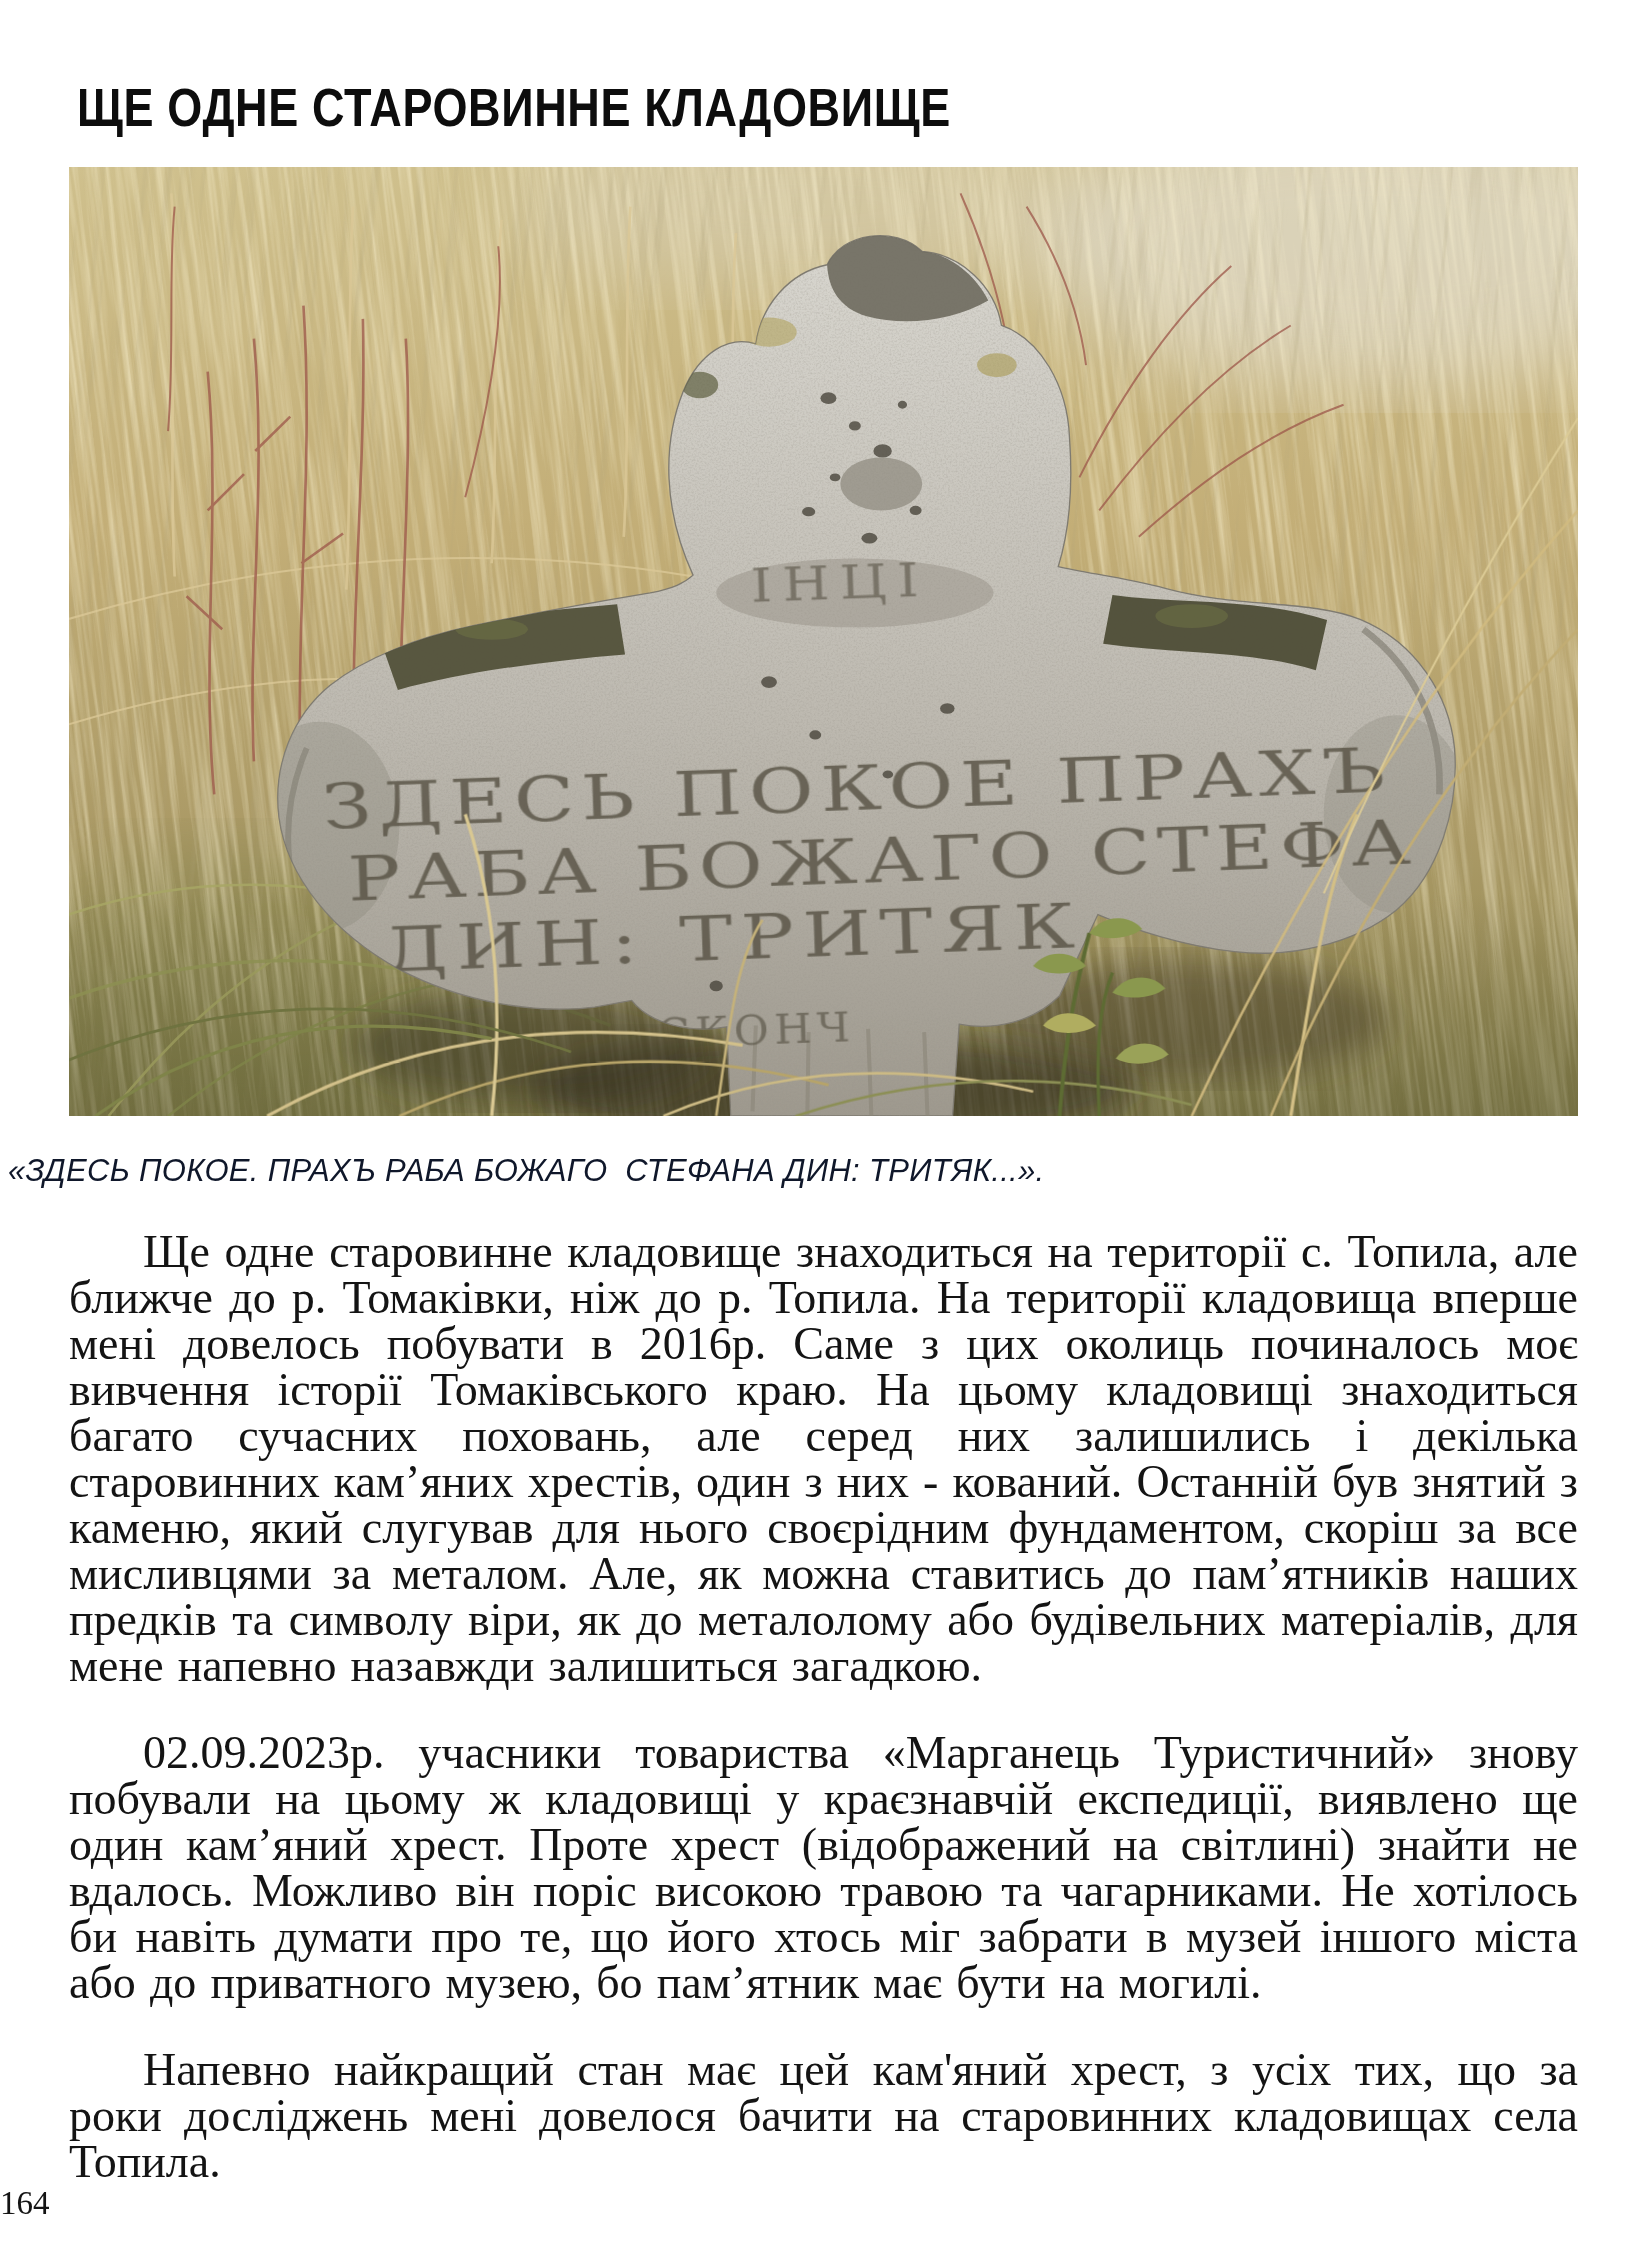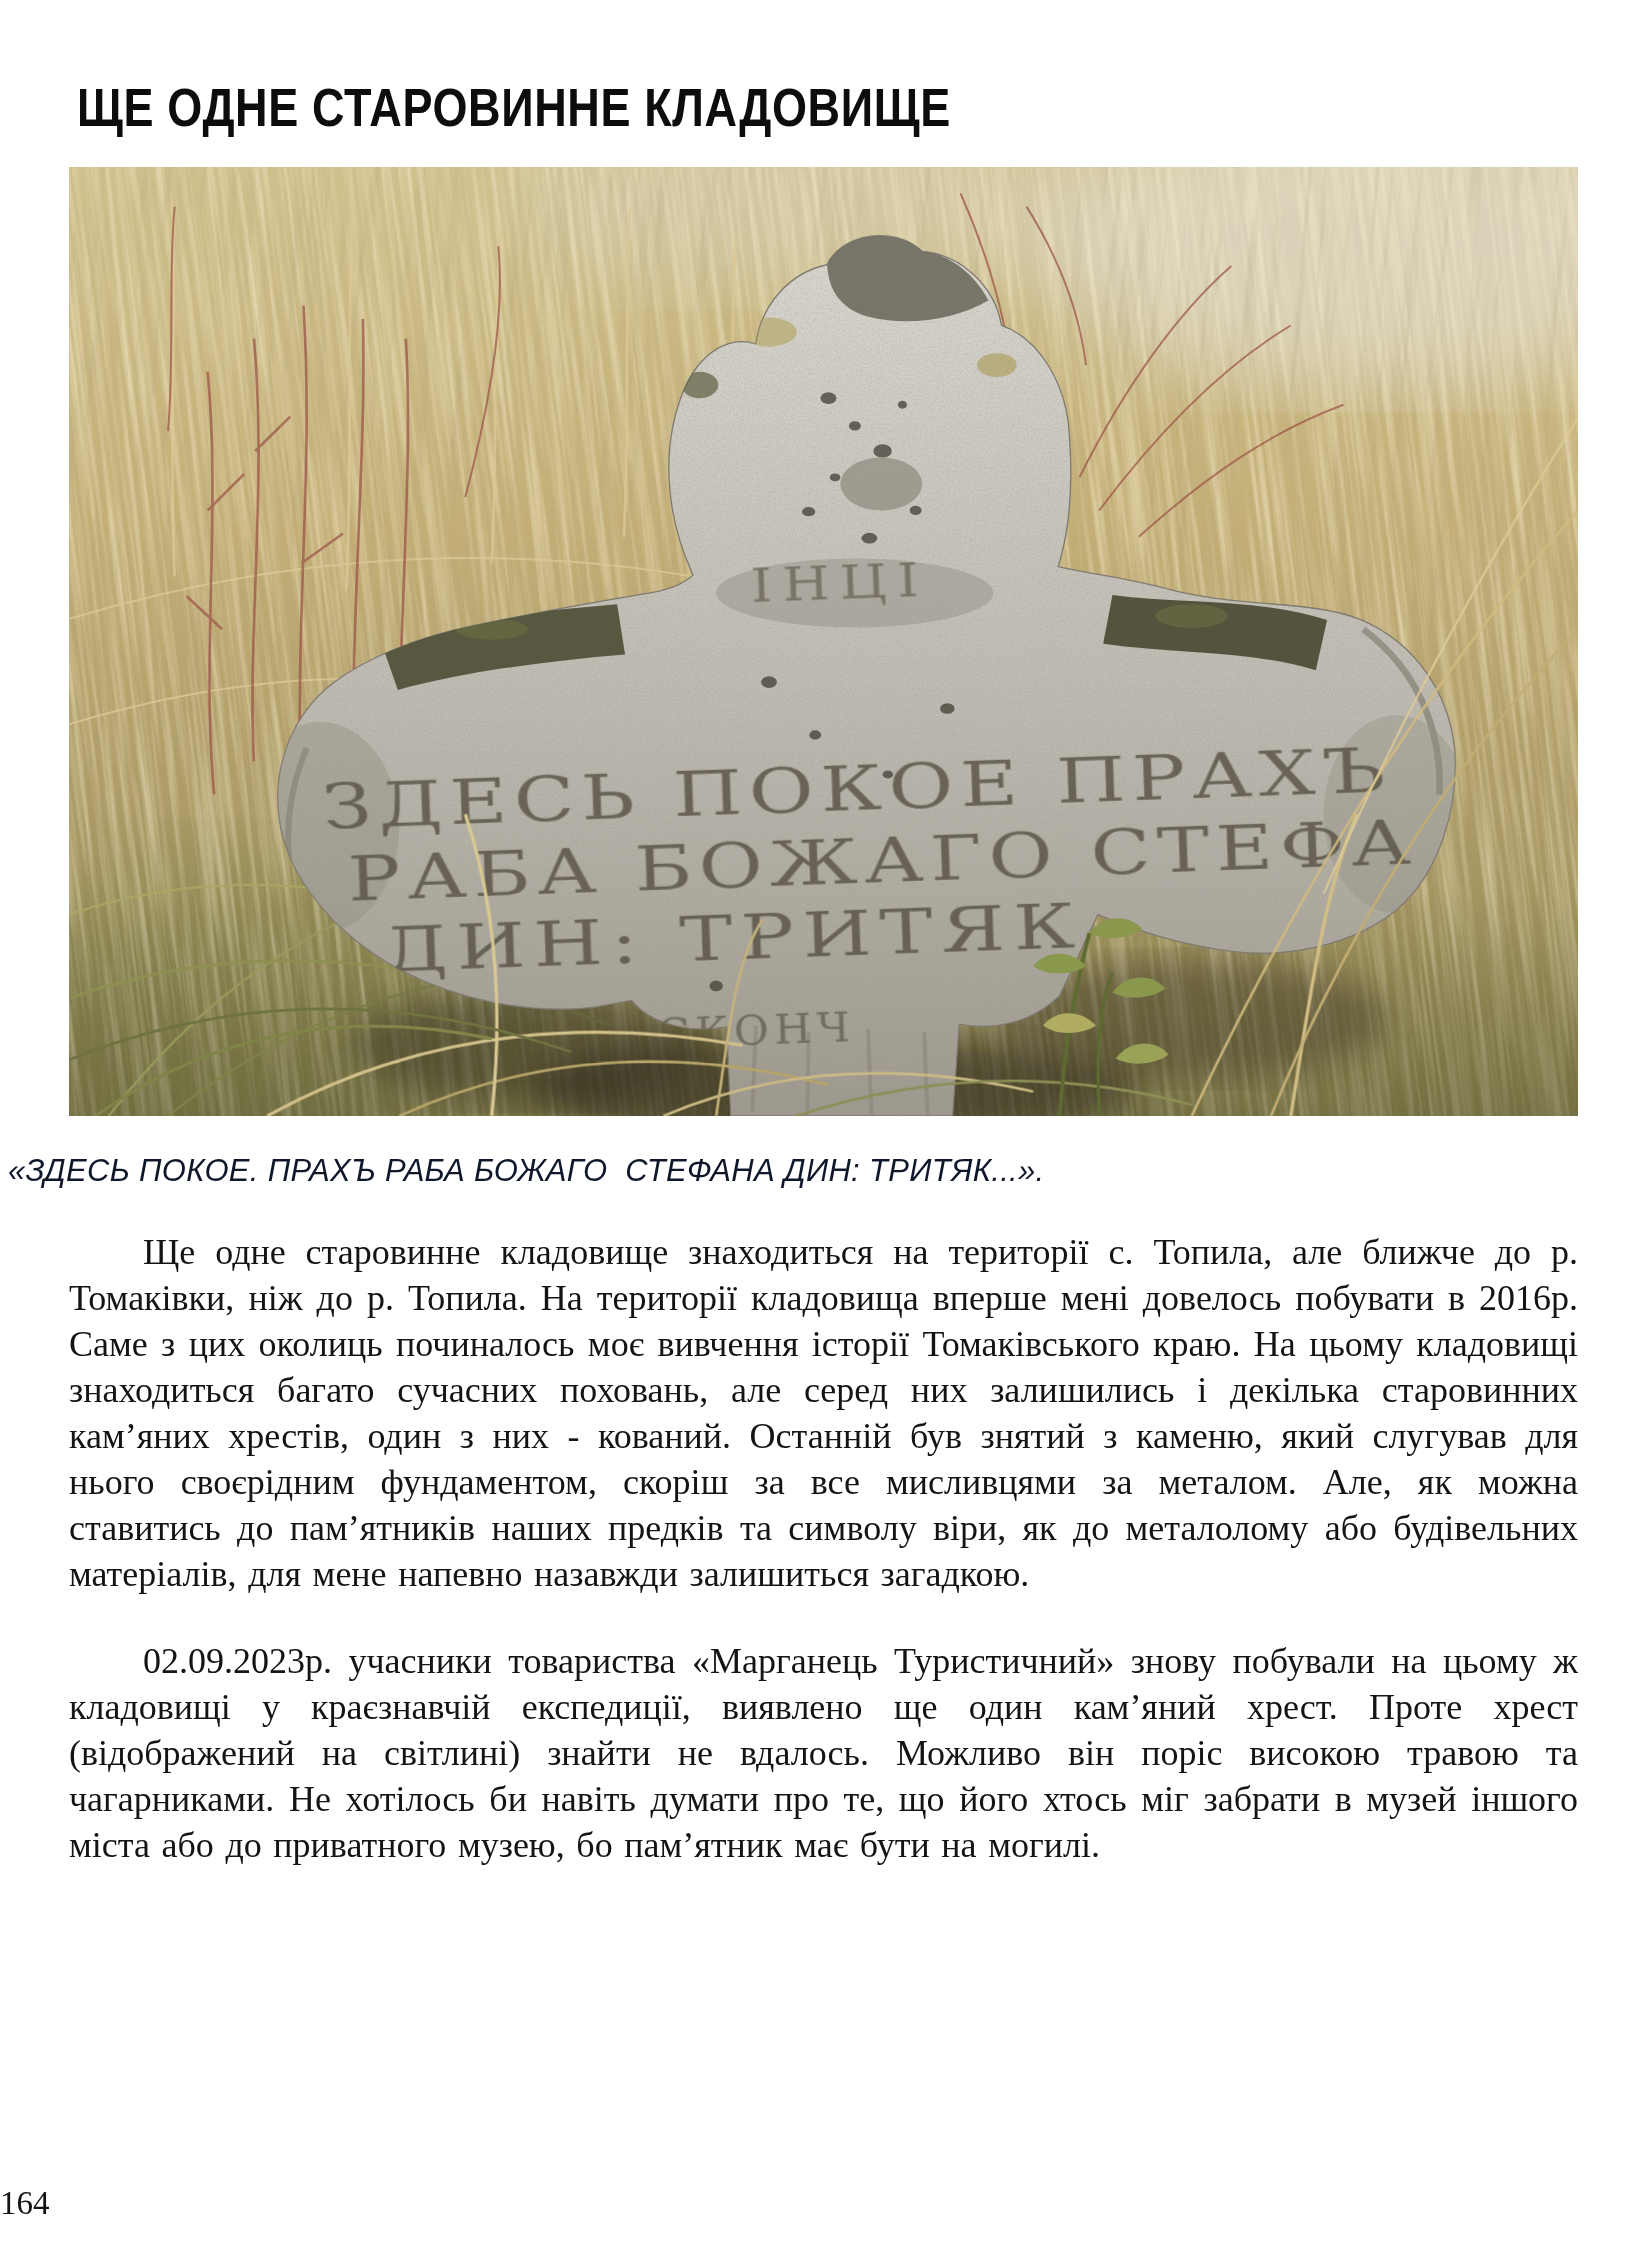--- a/index.html
+++ b/index.html
@@ -26,21 +26,21 @@
 
   .caption{
     position:absolute;top:1145px;left:0;width:100%;margin:8px;
     font-family:"Liberation Sans",sans-serif;
     font-style:italic;font-size:31px;letter-spacing:0.3px;
     color:#0f172a;white-space:pre-wrap;
   }
 
   .bodytext{
     position:absolute;left:69px;top:1229px;width:1509px;
-    text-align:justify;font-size:36px;line-height:46px;color:#141414;
+    text-align:justify;font-size:46px;line-height:46px;color:#141414;
   }
   .bodytext p{margin:0 0 41px 0;text-indent:74px;word-spacing:2.6px;}
   .bodytext p:last-child{margin-bottom:0;}
 
   .pagenum{
     position:absolute;top:2185px;left:0;width:100%;
     font-size:33px;color:#141414;
   }
 </style>
 </head>
@@ -227,18 +227,19 @@
         </g>
       </g>
     </svg>
   </figure>
 
   <p class="caption">«ЗДЕСЬ ПОКОЕ. ПРАХЪ РАБА БОЖАГО  СТЕФАНА ДИН: ТРИТЯК...».</p>
 
   <section class="bodytext">
     <p>Ще одне старовинне кладовище знаходиться на території с. Топила, але ближче до р. Томаківки, ніж до р. Топила. На території кладовища вперше мені довелось побувати в 2016р. Саме з цих околиць починалось моє вивчення історії Томаківського краю. На цьому кладовищі знаходиться багато сучасних поховань, але серед них залишились і декілька старовинних кам’яних хрестів, один з них - кований. Останній був знятий з каменю, який слугував для нього своєрідним фундаментом, скоріш за все мисливцями за металом. Але, як можна ставитись до пам’ятників наших предків та символу віри, як до металолому або будівельних матеріалів, для мене напевно назавжди залишиться загадкою.</p>
     <p>02.09.2023р. учасники товариства «Марганець Туристичний» знову побували на цьому ж кладовищі у краєзнавчій експедиції, виявлено ще один кам’яний хрест. Проте хрест (відображений на світлині) знайти не вдалось. Можливо він поріс високою травою та чагарниками. Не хотілось би навіть думати про те, що його хтось міг забрати в музей іншого міста або до приватного музею, бо пам’ятник має бути на могилі.</p>
+    <p>Напевно найкращий стан має цей кам'яний хрест, з усіх тих, що за роки досліджень мені довелося бачити на старовинних кладовищах села Топила.</p>
   </section>
 
   <footer class="pagenum"><span>164</span></footer>
 
 </main>
 
 
 </body></html>

